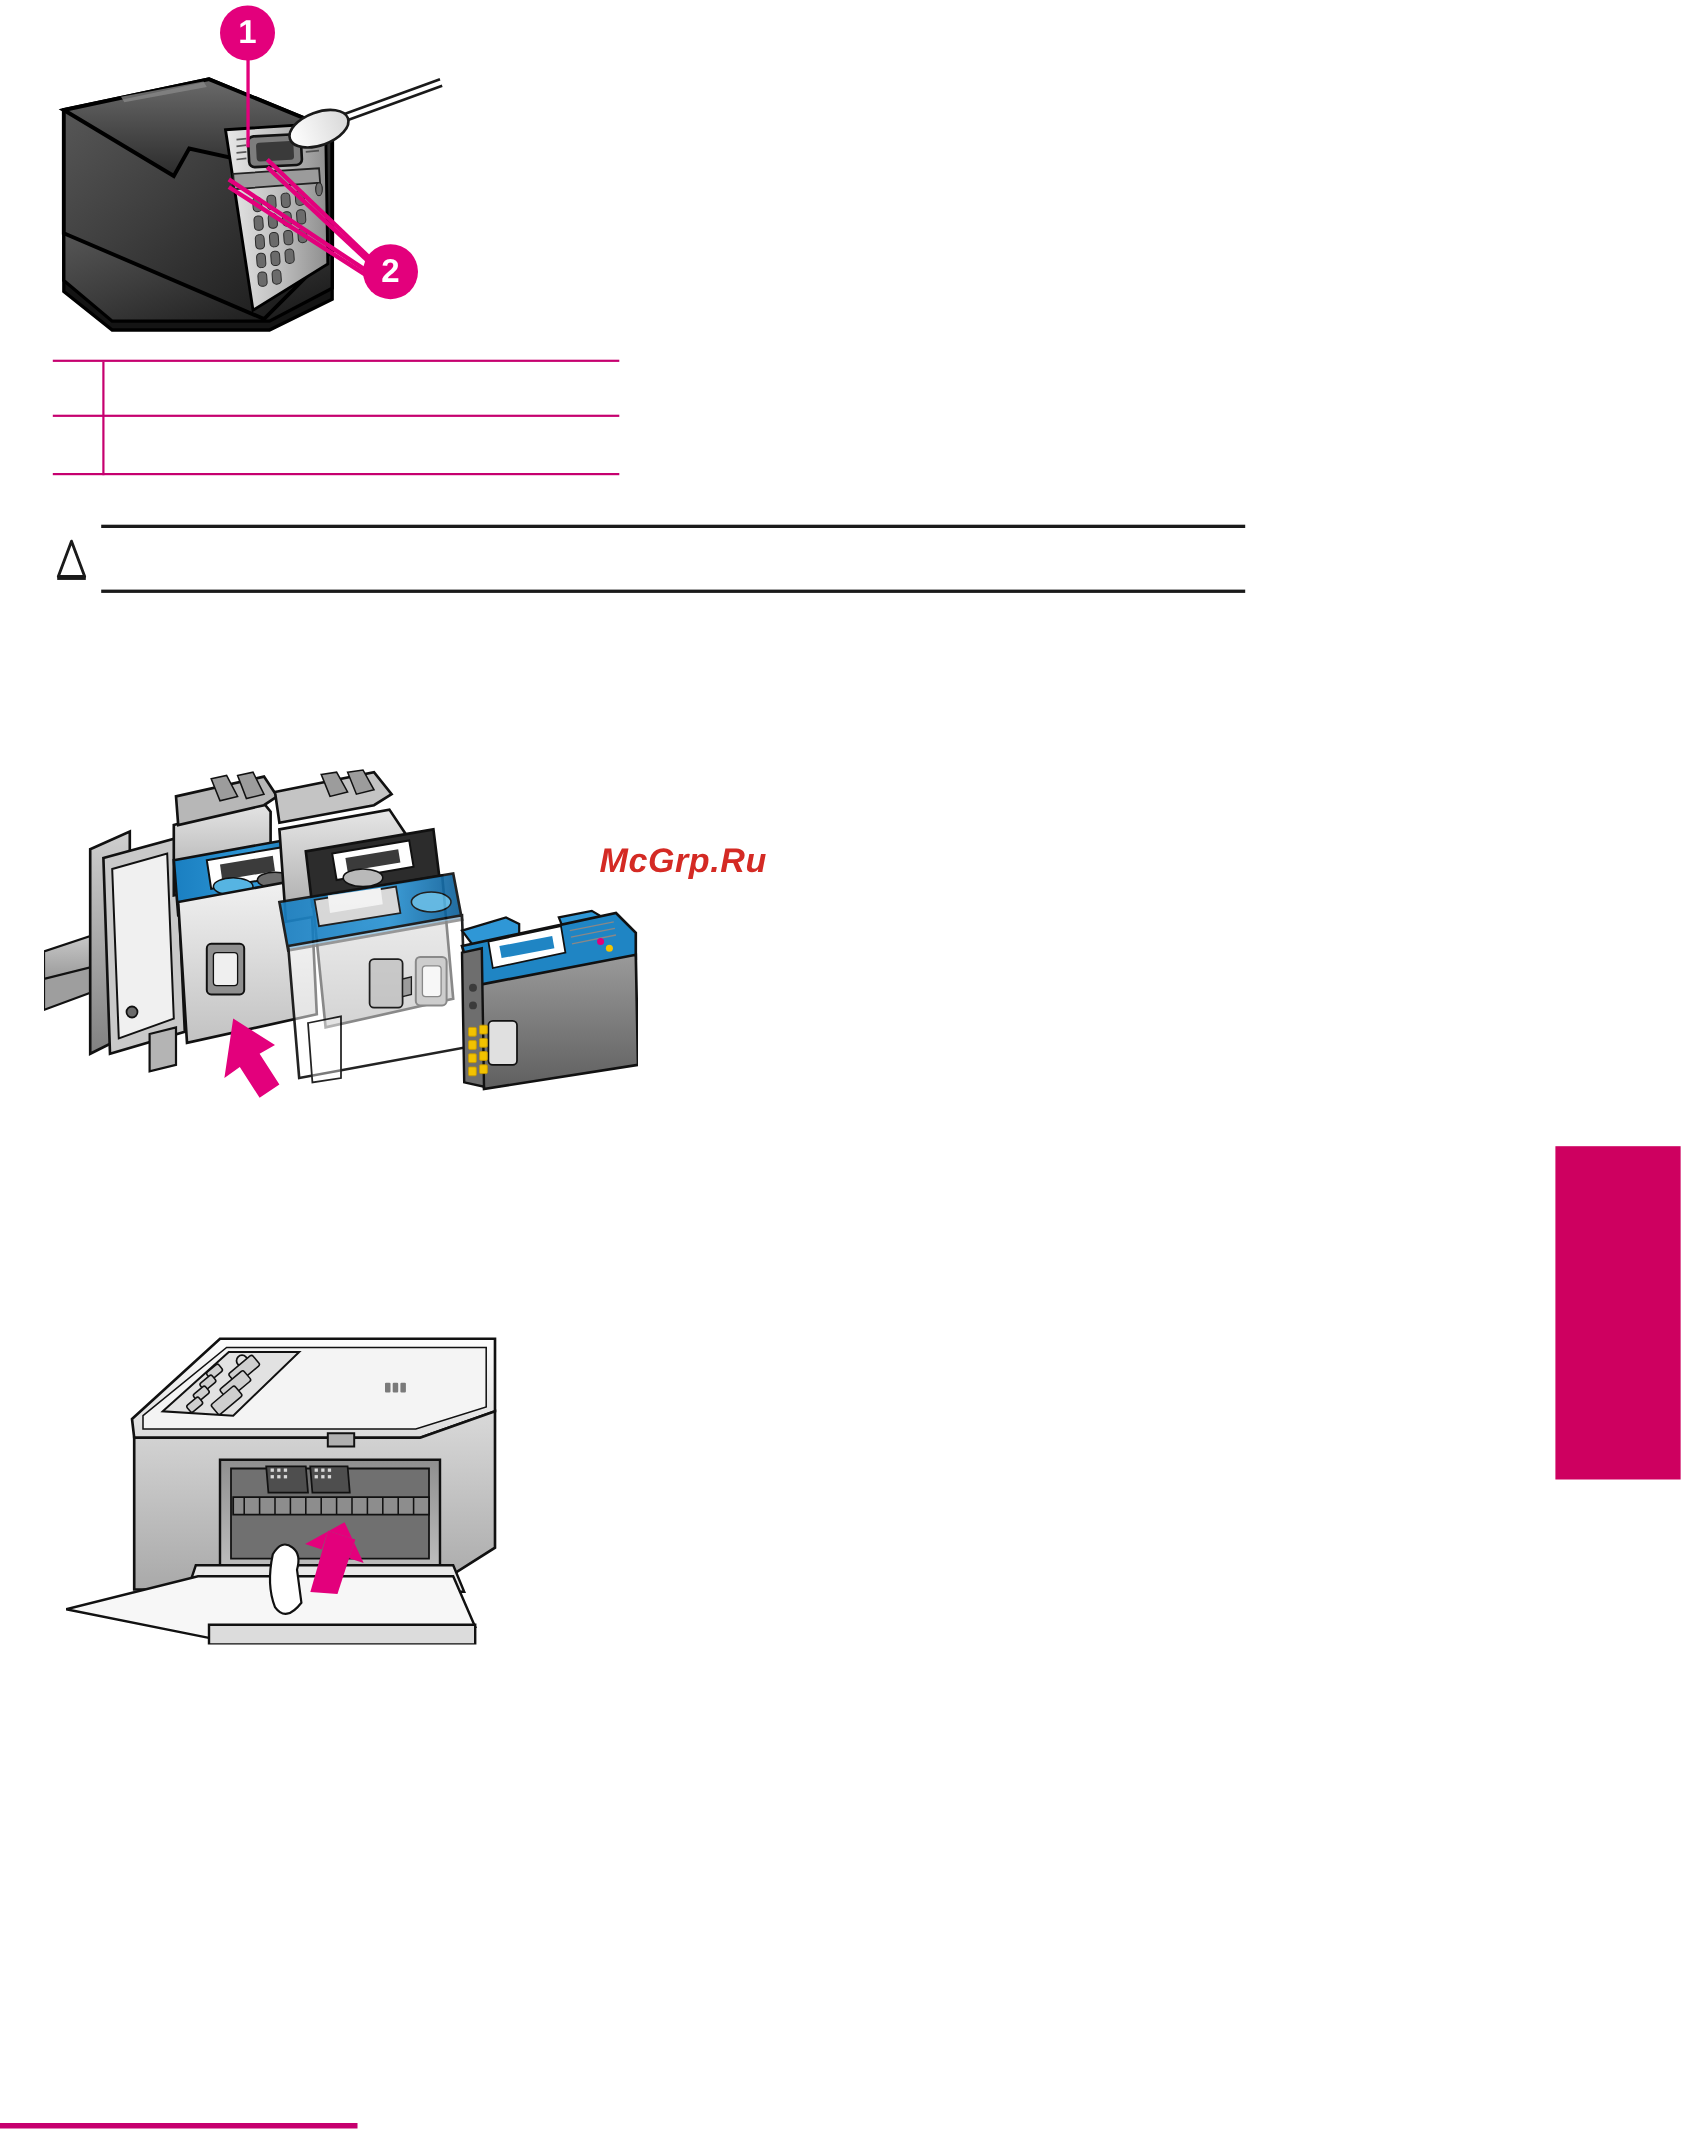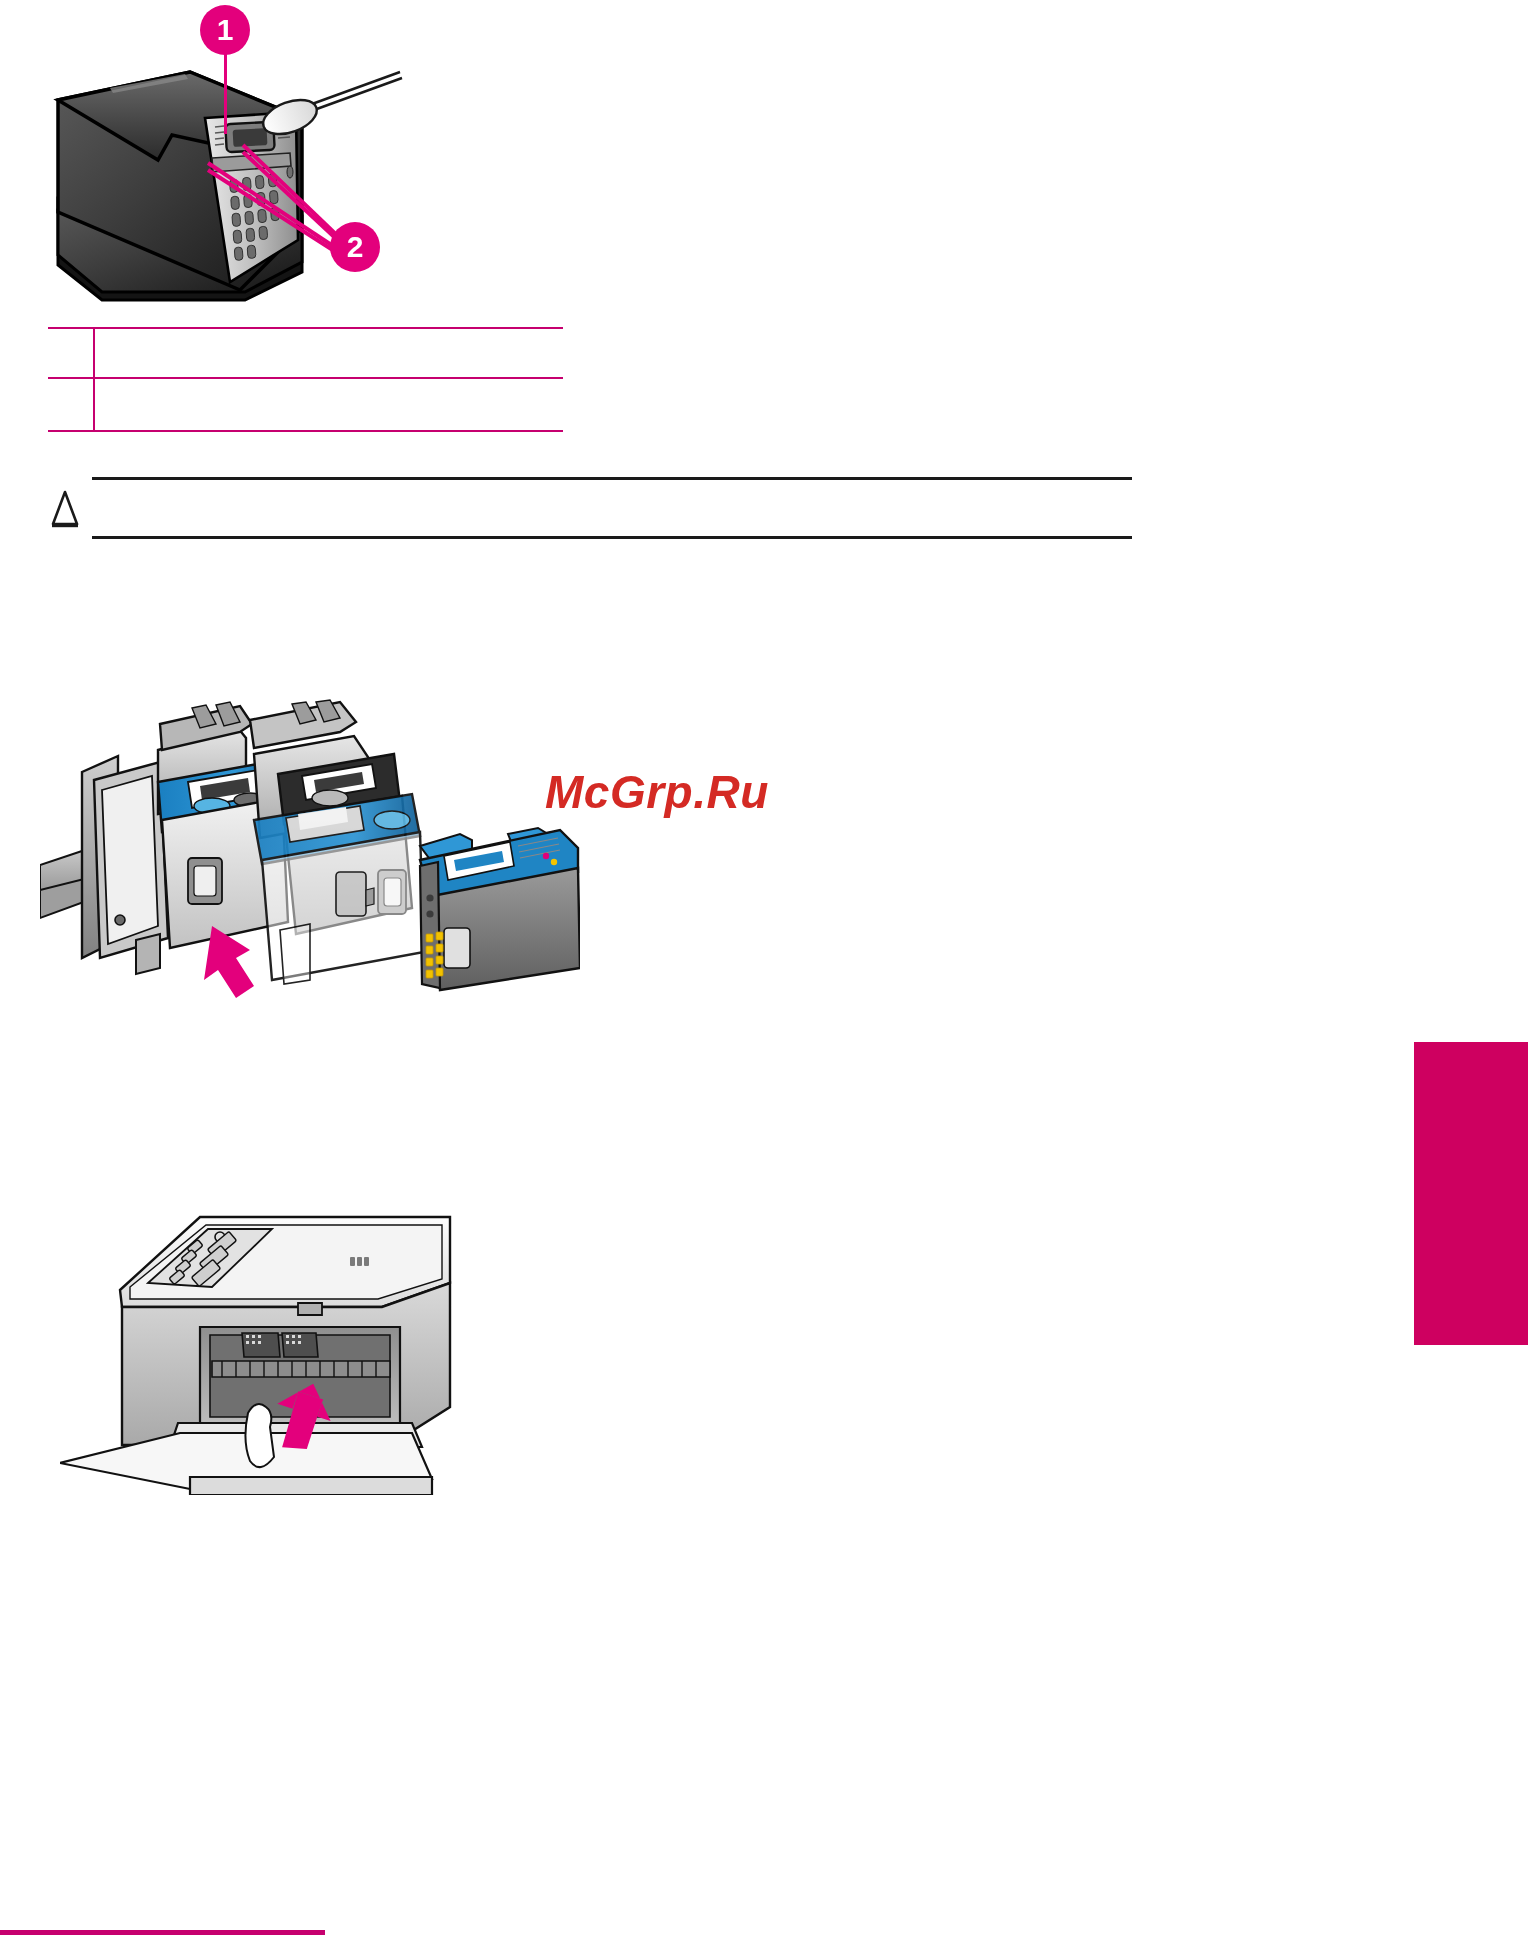--- a/index.html
+++ b/index.html
@@ -145,21 +145,21 @@
   .fig-cartridge-insert svg { display:block; width:100%; height:100%; }
 
   
   .watermark {
     position: absolute;
     left: 545px;
     top: 765px;
     font-family: "Liberation Sans", sans-serif;
     font-style: italic;
     font-weight: bold;
-    font-size: 46px;
+    font-size: 31px;
     color: #d42a24;
     letter-spacing: 0.5px;
     white-space: nowrap;
   }
 
   
   .fig-printer {
     position: absolute;
     left: 60px;
     top: 1195px;

